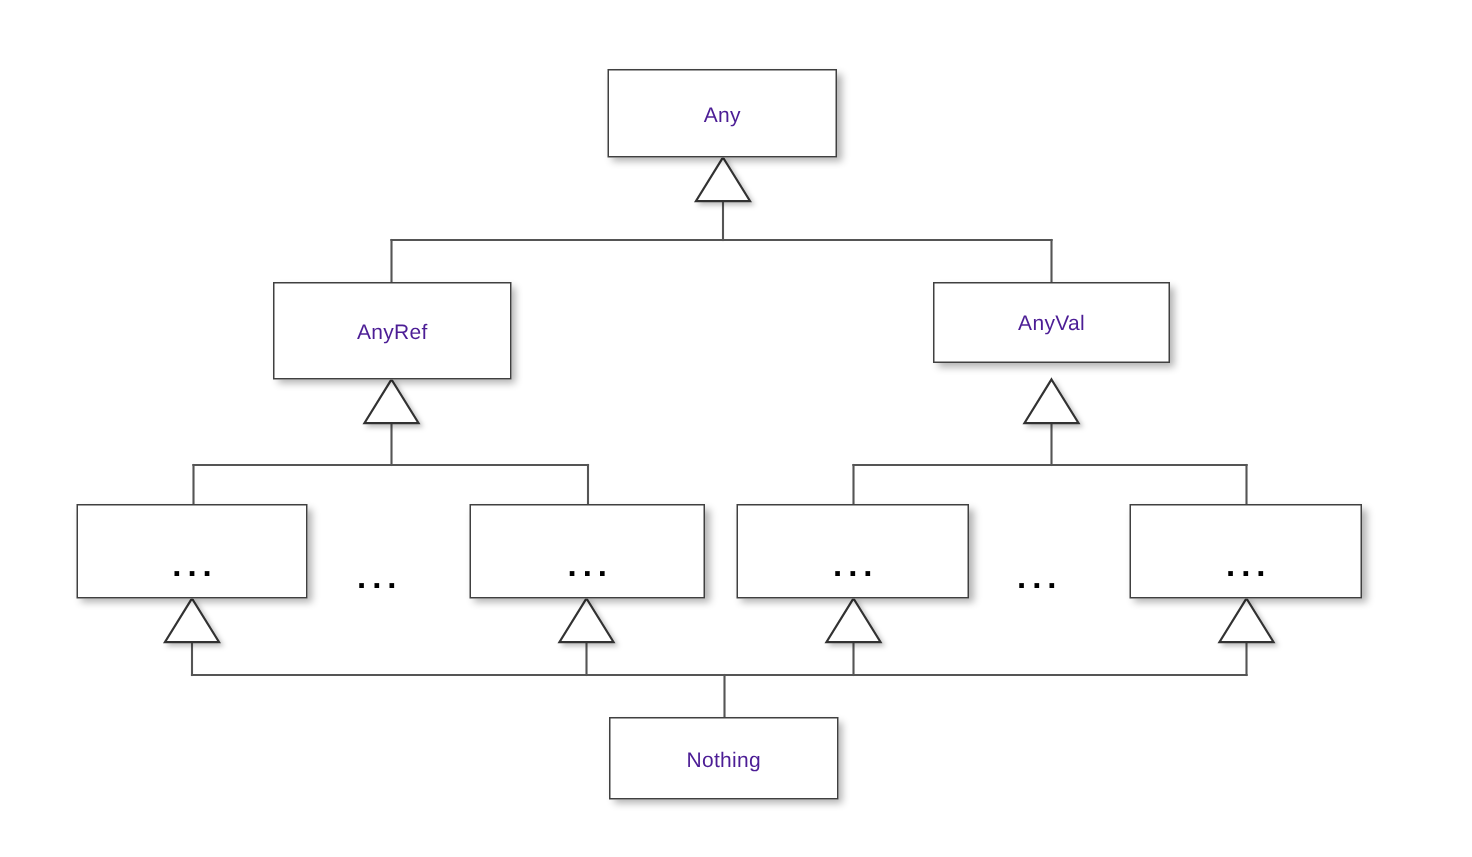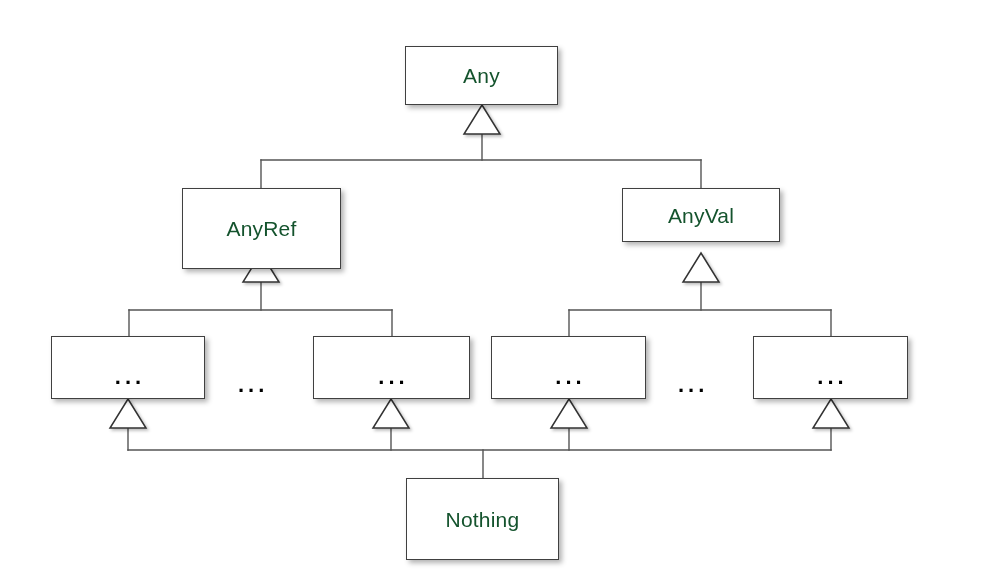--- a/index.html
+++ b/index.html
@@ -29,22 +29,22 @@
     box-sizing: border-box;
     background: #ffffff;
     border: 1px solid #404040;
     box-shadow: 3px 3px 5px rgba(0,0,0,0.30);
     display: flex;
     align-items: center;
     justify-content: center;
     z-index: 3;
   }
   .node-label {
-    font-size: 21px;
-    color: #14532d;
+    font-size: 14px;
+    color: #4c1d95;
     letter-spacing: 0.2px;
     line-height: 1;
     white-space: nowrap;
   }
   
   .node.ellipsis-node {
     align-items: flex-end;
     justify-content: center;
     padding-bottom: 10px;
   }
@@ -120,21 +120,21 @@
     <polygon points="128,399 146,428 110,428" fill="#ffffff" stroke="#333333" stroke-width="1.5" stroke-linejoin="miter" filter="url(#edgeShadow)"></polygon>
     <polygon points="391,399 409,428 373,428" fill="#ffffff" stroke="#333333" stroke-width="1.5" stroke-linejoin="miter" filter="url(#edgeShadow)"></polygon>
     <polygon points="569,399 587,428 551,428" fill="#ffffff" stroke="#333333" stroke-width="1.5" stroke-linejoin="miter" filter="url(#edgeShadow)"></polygon>
     <polygon points="831,399 849,428 813,428" fill="#ffffff" stroke="#333333" stroke-width="1.5" stroke-linejoin="miter" filter="url(#edgeShadow)"></polygon>
   </svg>
 
   <div class="node" id="node-any" style="left: 405px; top: 46px; width: 153px; height: 59px; background: rgb(255, 255, 255); border-color: rgb(64, 64, 64);">
     <span class="node-label">Any</span>
   </div>
 
-  <div class="node" id="node-anyref" style="left: 182px; top: 188px; width: 159px; height: 81px; background: rgb(255, 255, 255); border-color: rgb(64, 64, 64); text-align: right;">
+  <div class="node" id="node-anyref" style="left: 182px; top: 188px; width: 159px; height: 65px; background: rgb(255, 255, 255); border-color: rgb(64, 64, 64); text-align: right;">
     <span class="node-label">AnyRef</span>
   </div>
 
   <div class="node" id="node-anyval" style="left: 622px; top: 188px; width: 158px; height: 54px; background: rgb(255, 255, 255); border-color: rgb(64, 64, 64);">
     <span class="node-label">AnyVal</span>
   </div>
 
   <div class="node ellipsis-node" id="node-ref-ell-1" style="left: 51px; top: 336px; width: 154px; height: 63px; background: rgb(255, 255, 255); border-color: rgb(64, 64, 64);">
     <span class="node-label">...</span>
   </div>
@@ -144,21 +144,21 @@
   </div>
 
   <div class="node ellipsis-node" id="node-val-ell-1" style="left: 491px; top: 336px; width: 155px; height: 63px; background: rgb(255, 255, 255); border-color: rgb(64, 64, 64);">
     <span class="node-label">...</span>
   </div>
 
   <div class="node ellipsis-node" id="node-val-ell-2" style="left: 753px; top: 336px; width: 155px; height: 63px; background: rgb(255, 255, 255); border-color: rgb(64, 64, 64);">
     <span class="node-label">...</span>
   </div>
 
-  <div class="node" id="node-nothing" style="left: 406px; top: 478px; width: 153px; height: 82px; background: rgb(255, 255, 255); border-color: rgb(64, 64, 64);">
+  <div class="node" id="node-nothing" style="left: 406px; top: 478px; width: 153px; height: 55px; background: rgb(255, 255, 255); border-color: rgb(64, 64, 64);">
     <span class="node-label">Nothing</span>
   </div>
 
   <div class="loose-ellipsis" id="loose-ell-left" style="left: 238px; top: 374px;">...</div>
 
   <div class="loose-ellipsis" id="loose-ell-right" style="left: 678px; top: 374px;">...</div>
 
 </div>
 
 </body></html>

